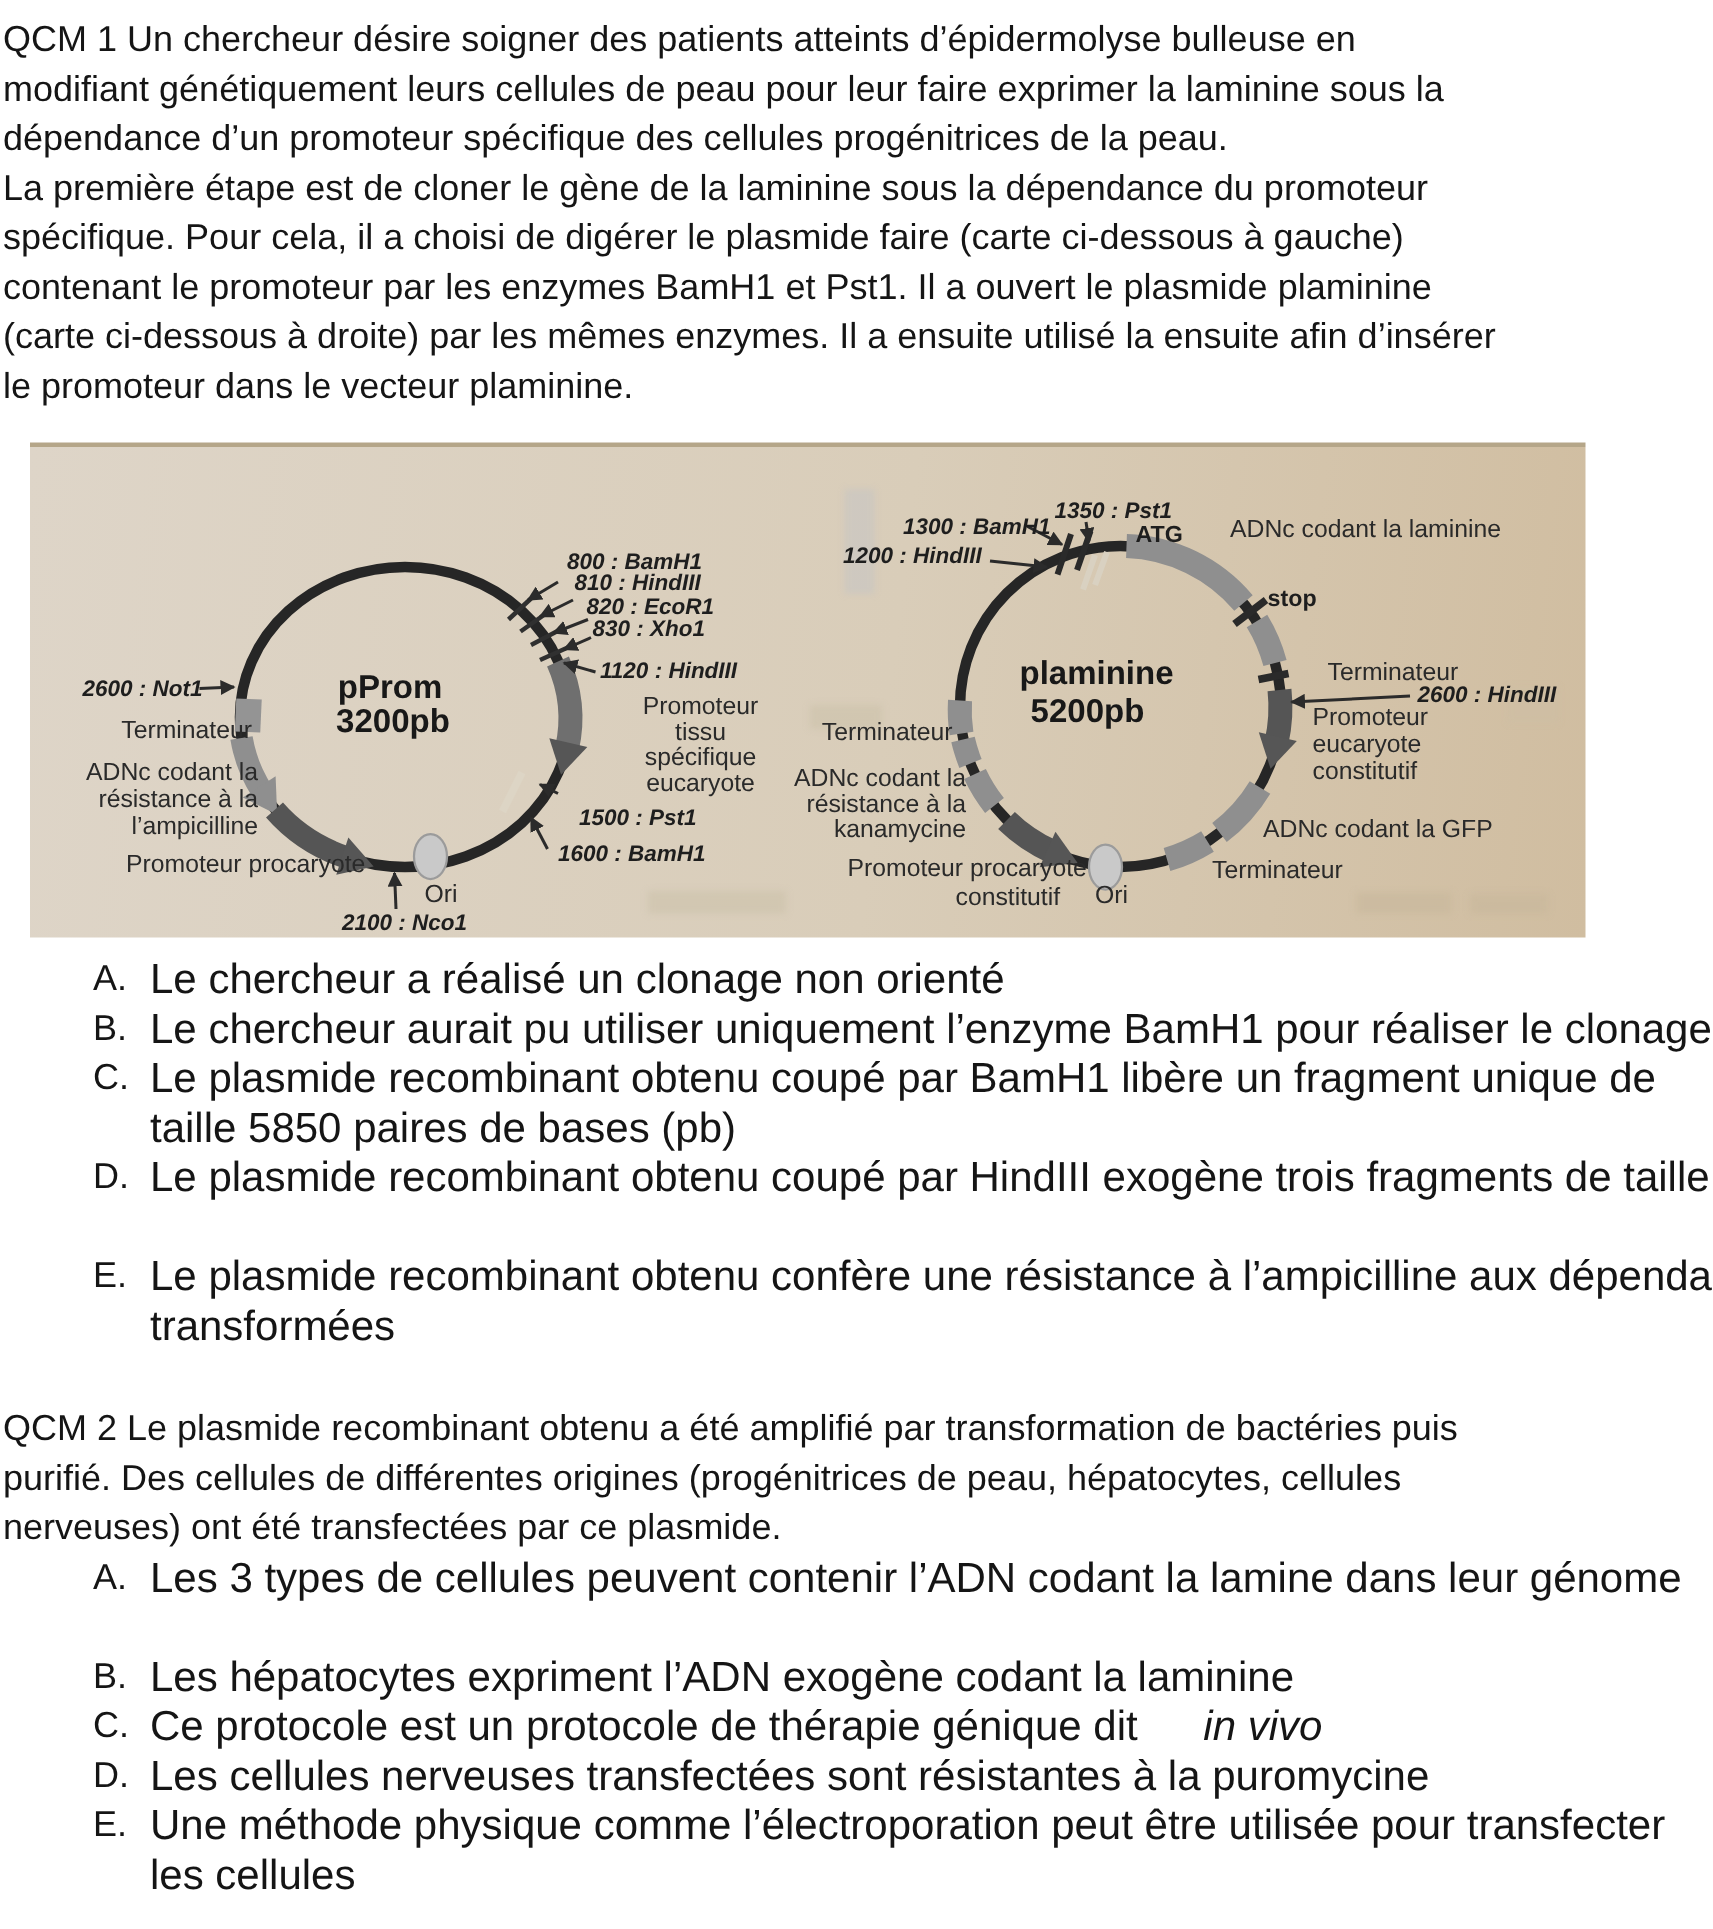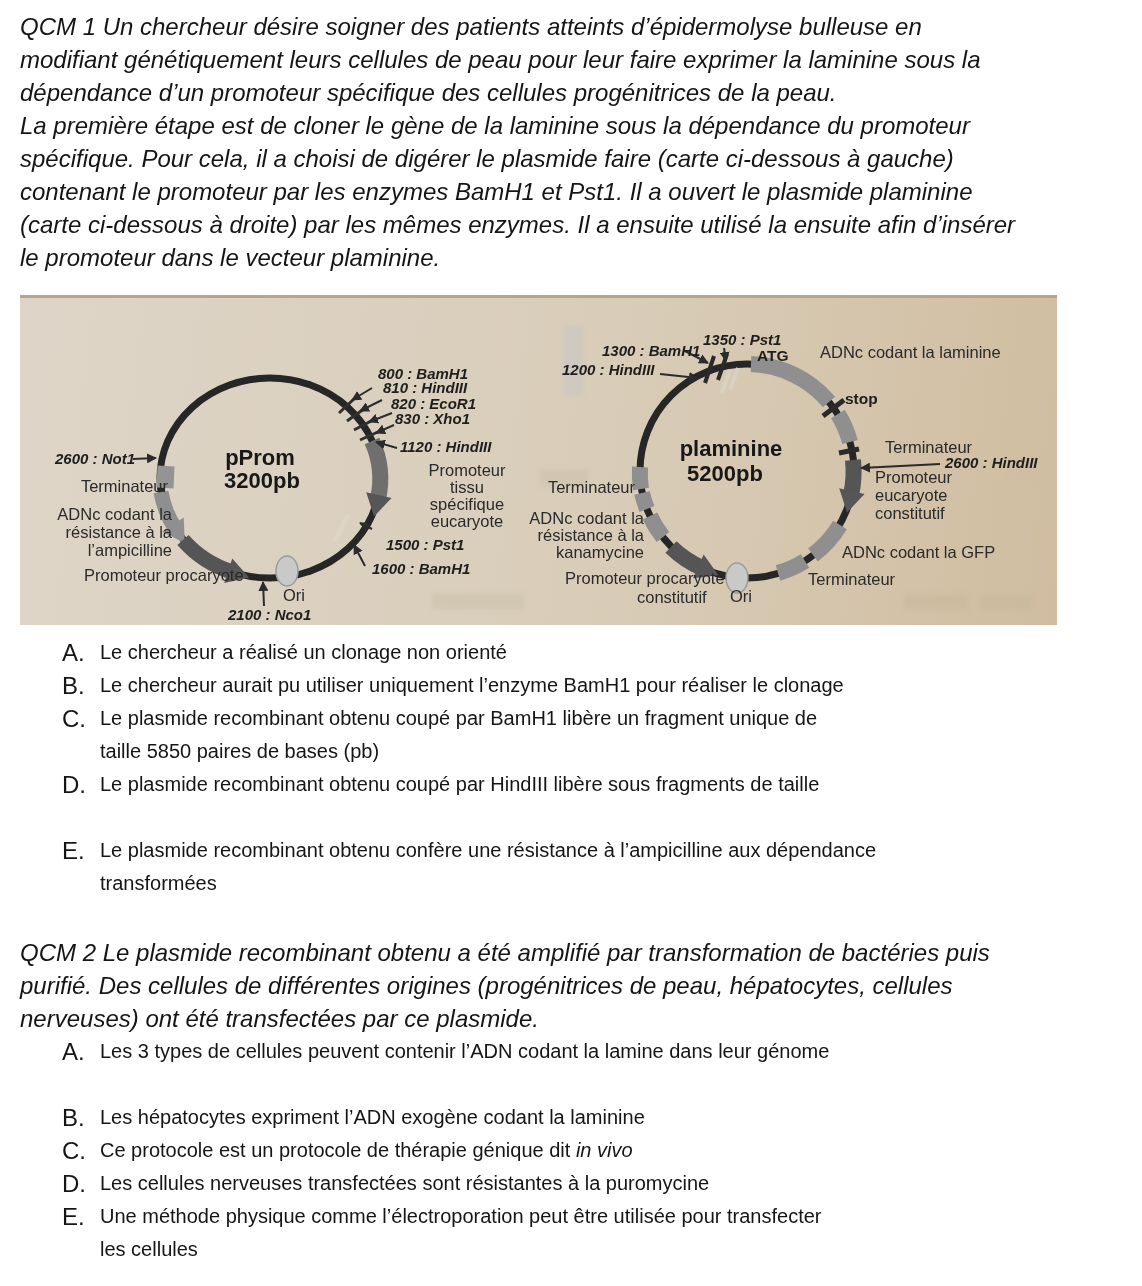--- a/index.html
+++ b/index.html
@@ -1,26 +1,26 @@
 <!DOCTYPE html>
 <html><head>
 <meta charset="utf-8">
 <style>
   html,body{margin:0;padding:0;}
   body{
     width:1142px;height:1286px;position:relative;overflow:hidden;
     background:#ffffff;color:#151515;
     font-family:"Liberation Sans", sans-serif;
   }
-  .para{position:absolute;left:20px;font-style:italic;}
+  .para{position:absolute;left:2px;}
   .pl{height:33px;line-height:33px;font-size:24px;white-space:nowrap;}
   .opt{position:absolute;left:62px;display:flex;}
   .mk{width:38px;flex:none;font-size:24px;line-height:33px;}
-  .tx .tl{height:33px;line-height:33px;font-size:20px;white-space:nowrap;}
-  .tl i{font-style:italic;}
+  .tx .tl{height:33px;line-height:33px;font-size:28px;white-space:nowrap;}
+  .tl i{font-style:italic;margin-left:36px;}
   #figure{
     position:absolute;left:20px;top:295px;width:1037px;height:330px;
     background:linear-gradient(97deg,#ded5c8 0%,#d9cdb9 55%,#d0bda0 100%);
     border-top:3px solid #b5a689;box-sizing:border-box;
   }
   #figure svg{display:block;}
   .ring{fill:none;stroke:#262626;stroke-width:7px;}
   .seg{fill:none;}
   .site{font-family:"Liberation Sans",sans-serif;font-size:15px;font-weight:700;font-style:italic;fill:#1e1e1e;}
   .lbl{font-family:"Liberation Sans",sans-serif;font-size:16.5px;fill:#2a2a2a;}
@@ -203,21 +203,21 @@
 <div class="opt" style="top:702px">
   <span class="mk">C.</span>
   <span class="tx">
     <span class="tl" style="display:block">Le plasmide recombinant obtenu coupé par BamH1 libère un fragment unique de</span>
     <span class="tl" style="display:block">taille 5850 paires de bases (pb)</span>
   </span>
 </div>
 <div class="opt" style="top:768px">
   <span class="mk">D.</span>
   <span class="tx">
-    <span class="tl" style="display:block">Le plasmide recombinant obtenu coupé par HindIII libère sous fragments de taille</span>
+    <span class="tl" style="display:block">Le plasmide recombinant obtenu coupé par HindIII exogène trois fragments de taille</span>
   </span>
 </div>
 <div class="opt" style="top:834px">
   <span class="mk">E.</span>
   <span class="tx">
     <span class="tl" style="display:block">Le plasmide recombinant obtenu confère une résistance à l’ampicilline aux dépendance</span>
     <span class="tl" style="display:block">transformées</span>
   </span>
 </div>
 

